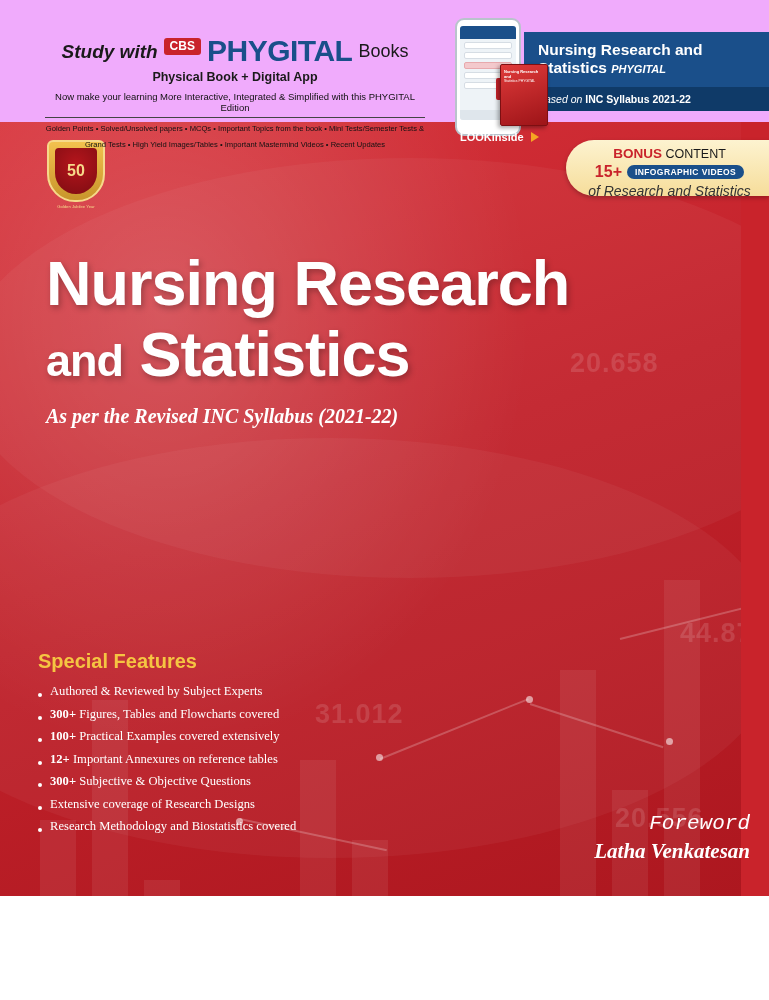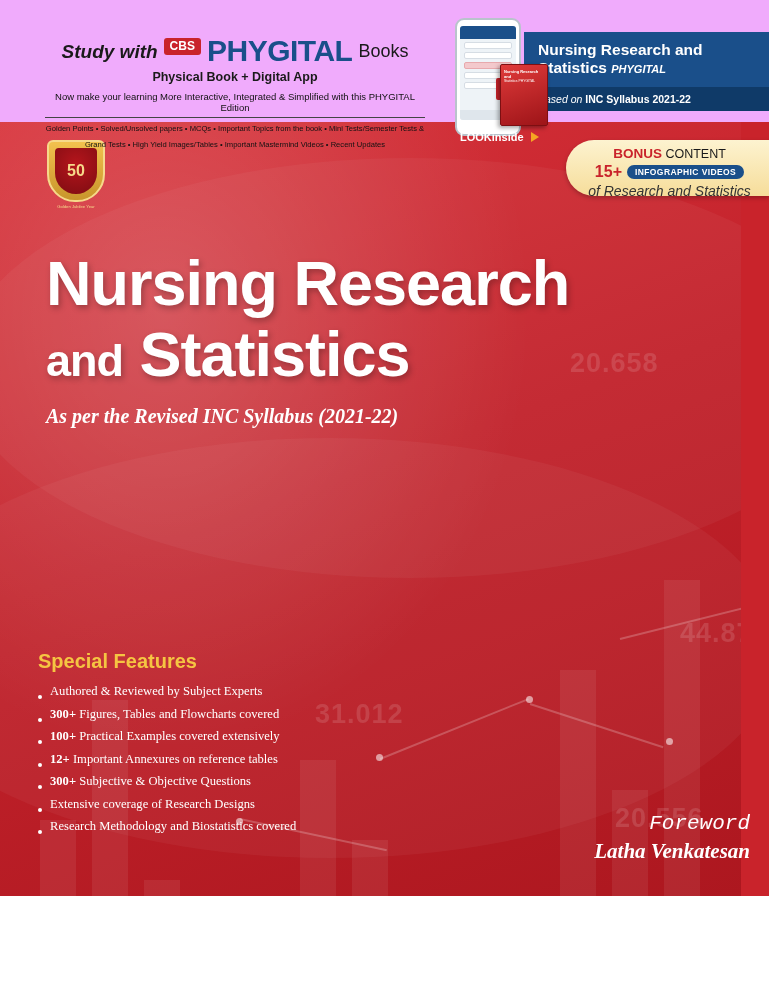--- a/index.html
+++ b/index.html
@@ -206,21 +206,21 @@
     color: #ffffff;
     font-family: "Liberation Serif", serif;
   }
 
   
   .features { position: absolute; top: 650px; left: 38px; z-index: 4; width: 480px; }
   .features-h {
     font-size: 20px; font-weight: bold; color: #f5c542; margin-bottom: 11px;
   }
   .feat-item {
-    display: flex; align-items: flex-end; gap: 8px;
+    display: flex; align-items: center; gap: 8px;
     font-size: 12.6px; color: #ffffff; margin-bottom: 7.5px;
     font-family: "Liberation Serif", serif;
   }
   .feat-dot {
     width: 4px; height: 4px; border-radius: 50%; background: #ffffff;
     margin-top: 7px; flex: 0 0 auto;
   }
   .feat-item b { font-weight: bold; }
 
   

